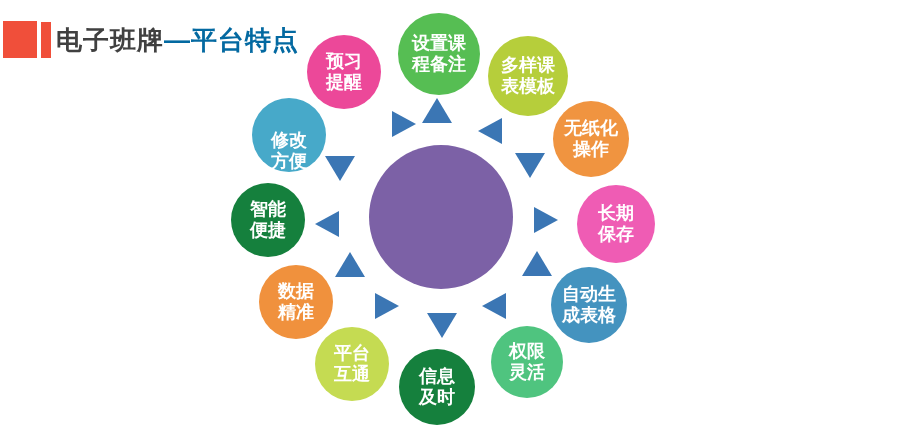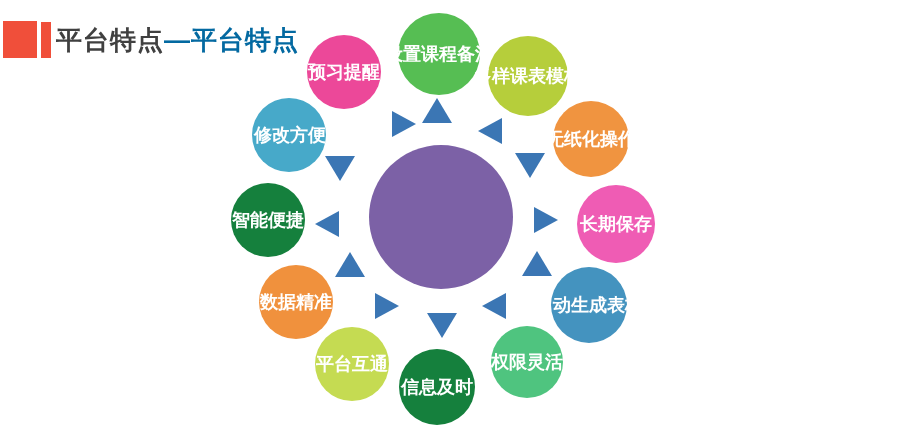--- a/index.html
+++ b/index.html
@@ -30,21 +30,21 @@
 
   
   .diagram { position: absolute; left: 0; top: 0; width: 900px; height: 447px; }
 
   .center-circle { position: absolute; border-radius: 50%; }
 
   .node {
     position: absolute;
     border-radius: 50%;
     display: flex;
-    flex-direction: row;
+    flex-direction: column;
     align-items: center;
     justify-content: center;
     text-align: center;
   }
   .node-line {
     color: #ffffff;
     font-size: 18px;
     font-weight: 700;
     line-height: 21px;
     white-space: nowrap;
@@ -55,21 +55,21 @@
   .arrow-down  { border-left: 15px solid transparent; border-right: 15px solid transparent; border-top: 25px solid var(--arrow-color); }
   .arrow-left  { border-top: 13px solid transparent; border-bottom: 13px solid transparent; border-right: 24px solid var(--arrow-color); }
   .arrow-right { border-top: 13px solid transparent; border-bottom: 13px solid transparent; border-left: 24px solid var(--arrow-color); }
 </style>
 </head>
 <body>
 
 <div id="stage">
   <div class="title-mark-square" style="background: rgb(240, 79, 58);"></div>
   <div class="title-mark-bar" style="background: rgb(240, 79, 58);"></div>
-  <h1 class="page-title"><span style="color: rgb(64, 64, 64);">平台特点</span><span style="color: #0369a1;">—平台特点</span></h1>
+  <h1 class="page-title"><span style="color: rgb(64, 64, 64);">电子班牌</span><span style="color: #0369a1;">—平台特点</span></h1>
 
   <div class="diagram">
     <div class="center-circle" style="left: 369px; top: 145px; height: 144px; width: 144px; background: rgb(124, 97, 166);"></div>
 
   <div class="node" style="left: 398px; top: 13px; height: 82px; width: 82px; background: rgb(86, 190, 83);">
         <div class="node-line">设置课</div>
         <div class="node-line">程备注</div>
       </div>
       <div class="node" style="left: 488px; top: 36px; height: 80px; width: 80px; background: rgb(182, 206, 59);">
         <div class="node-line">多样课</div>

